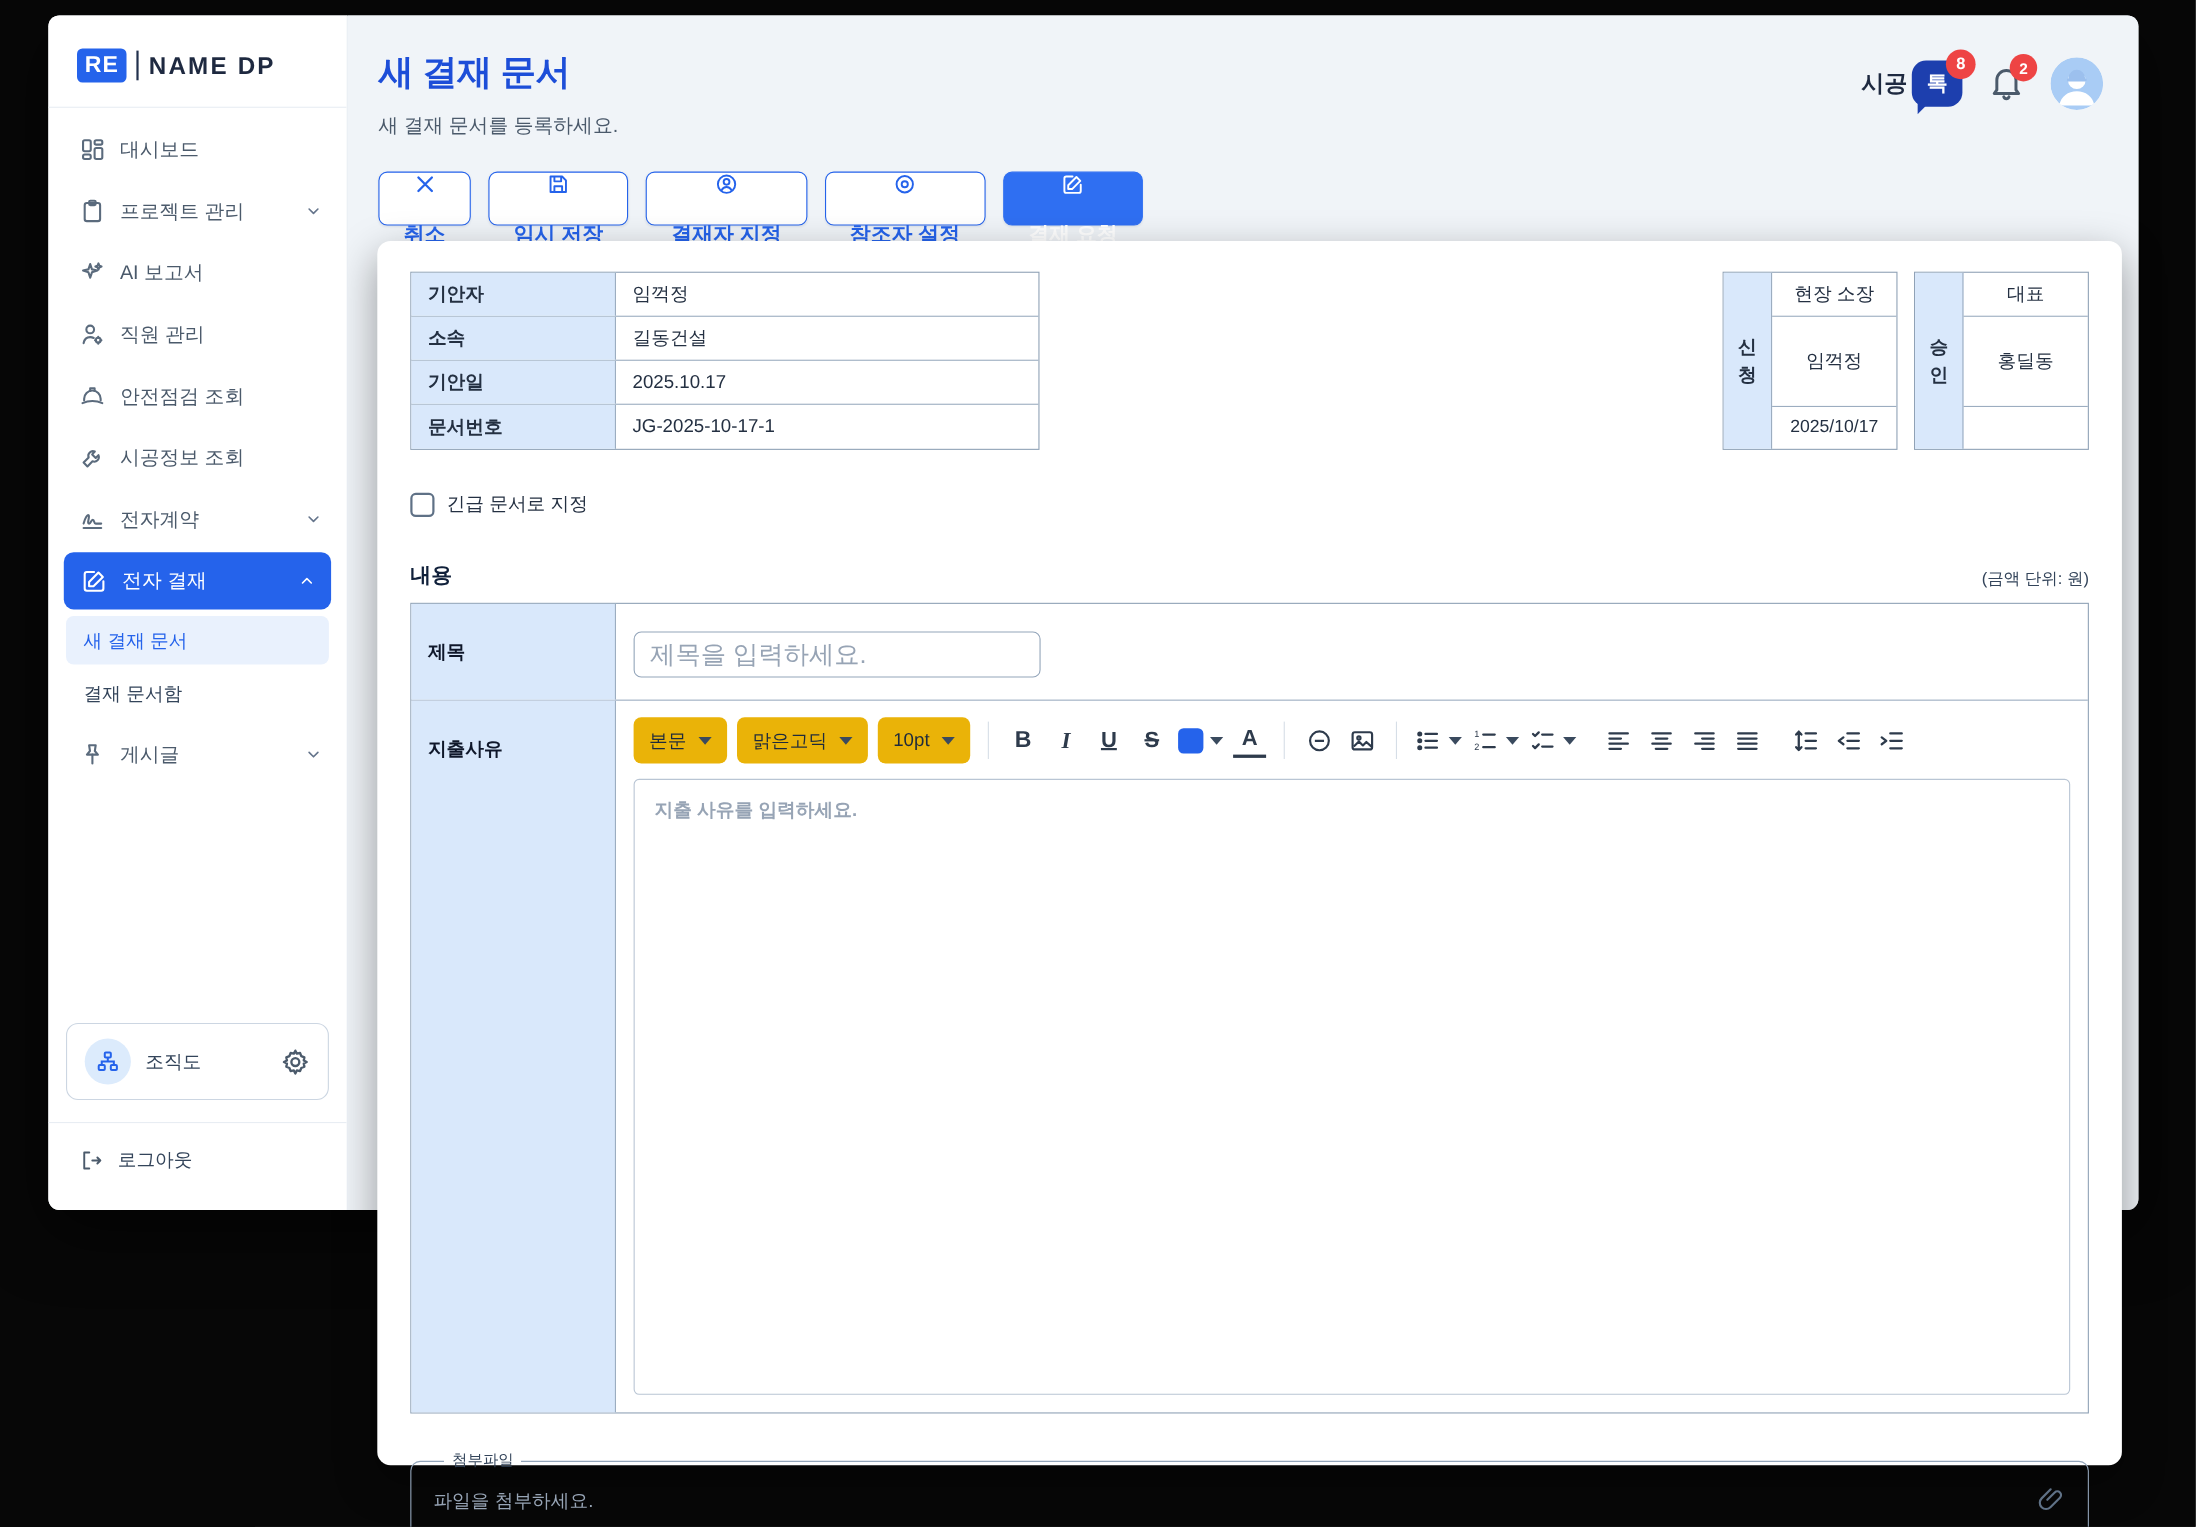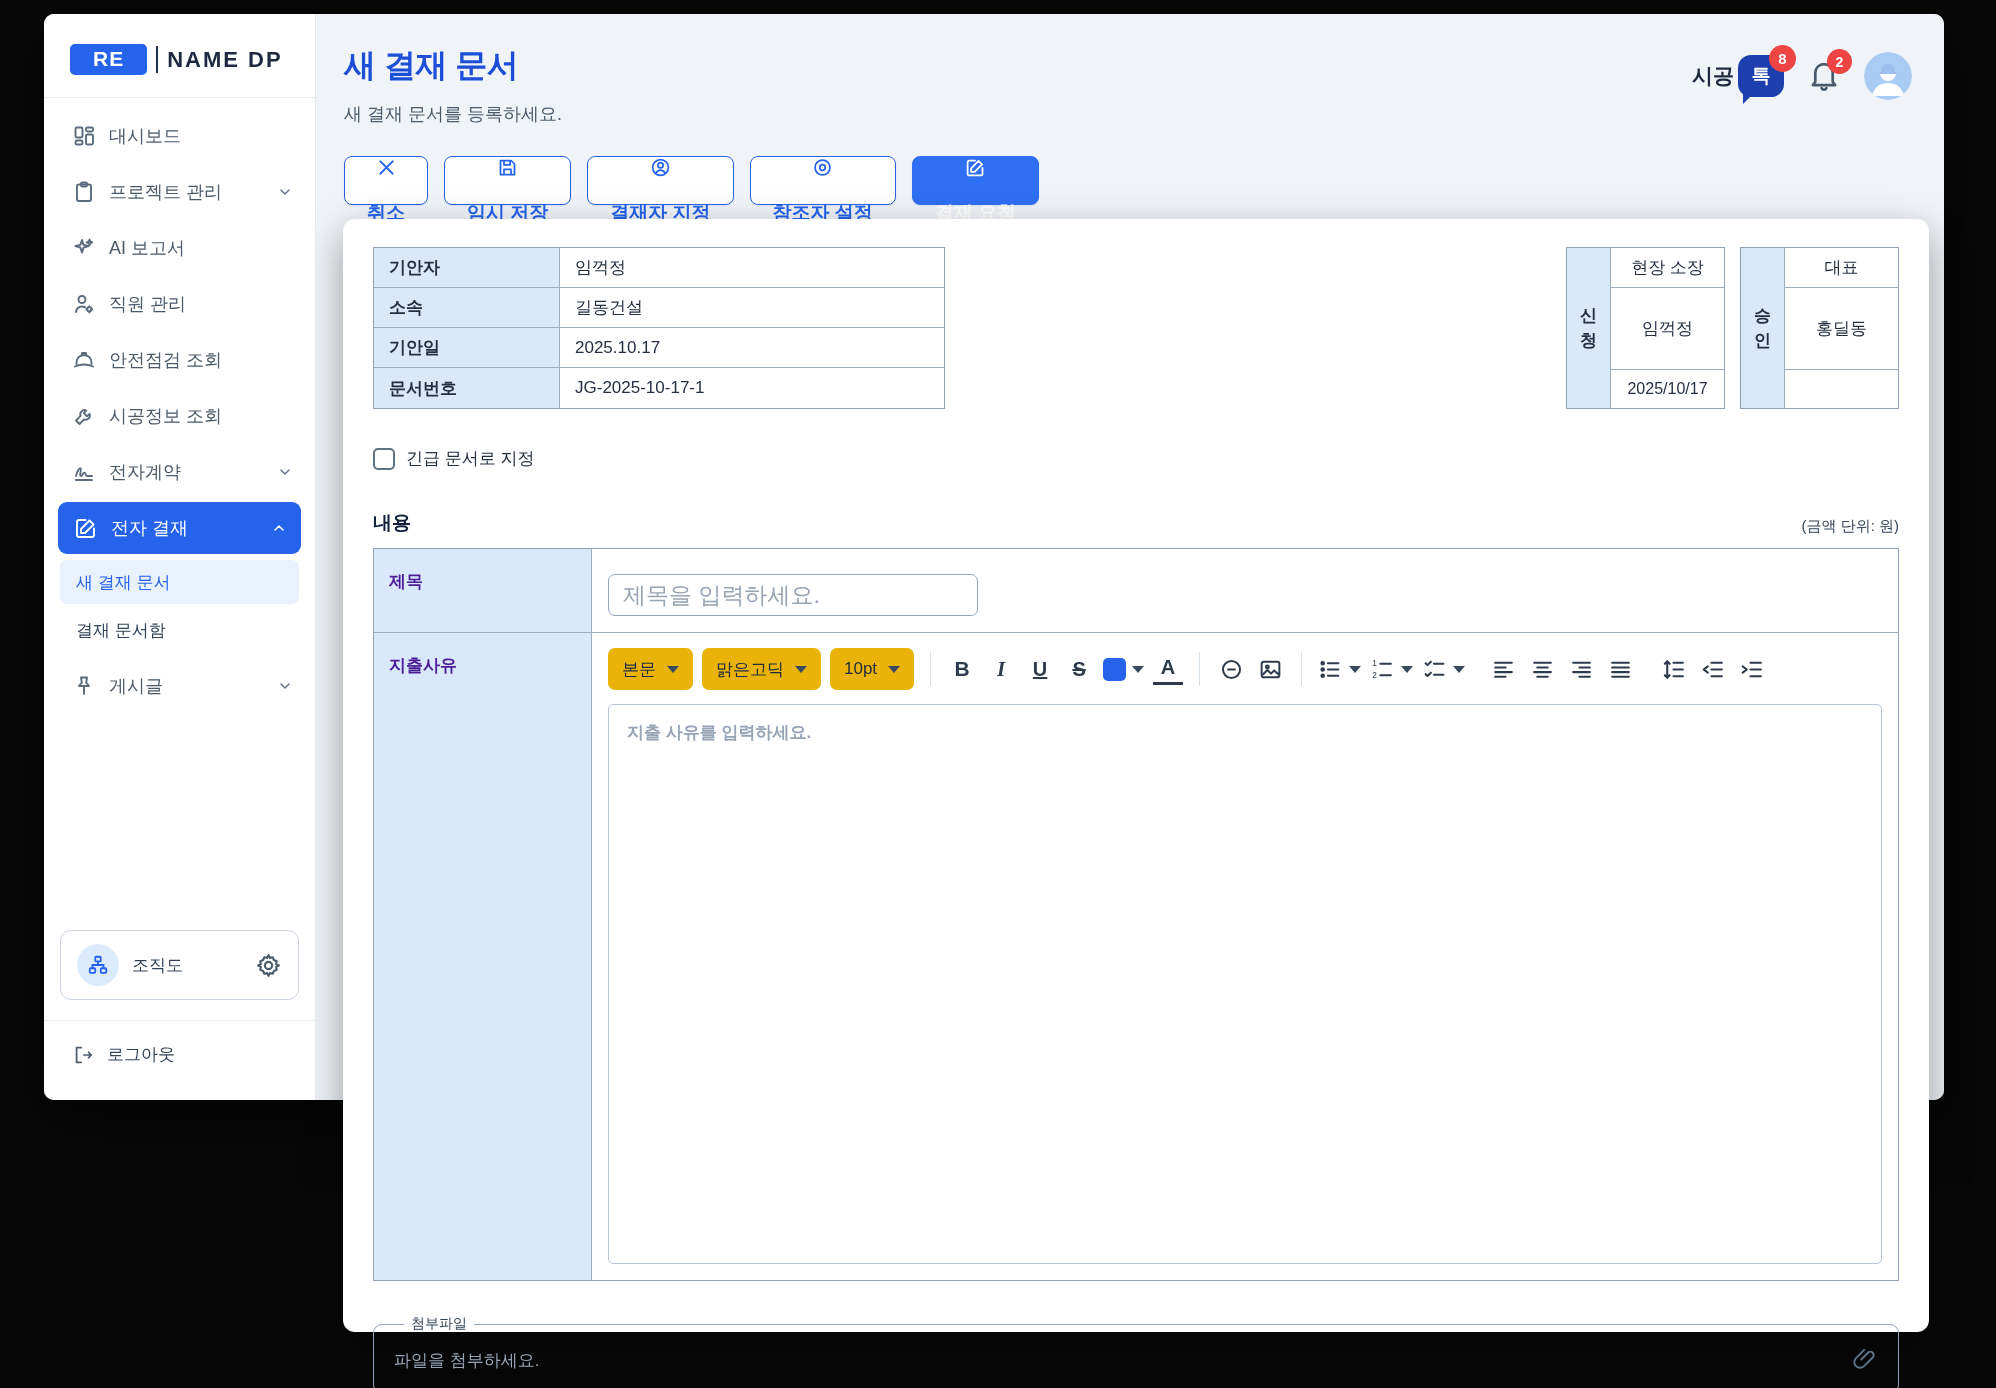--- a/index.html
+++ b/index.html
@@ -8,21 +8,21 @@
 
   
   .window { position:absolute; left:44px; top:14px; width:1900px; height:1086px; border-radius:10px;
             display:flex; background:#f0f4f8; box-shadow:0 18px 60px rgba(0,0,0,.6); }
 
   
   .sidebar { width:272px; background:#ffffff; border-right:1px solid #e4e9f0; border-radius:10px 0 0 10px;
              display:flex; flex-direction:column; position:relative; z-index:4; }
   .logo-row { display:flex; align-items:center; gap:9px; padding:30px 24px 22px 26px; }
   .logo-badge { background:#2563eb; color:#fff; font-weight:800; font-size:21px; letter-spacing:1px;
-                padding:3px 23px 4px; border-radius:5px; }
+                padding:3px 7px 4px; border-radius:5px; }
   .logo-sep { width:2px; height:27px; background:#22314d; }
   .logo-text { font-weight:800; font-size:22px; letter-spacing:2px; color:#1e2940; }
   .side-divider { border-top:1px solid #e8edf3; margin:0 0 10px; }
 
   .nav { display:flex; flex-direction:column; }
   .nav-item { display:flex; align-items:center; gap:13px; height:56px; padding:0 22px 0 28px;
               color:#4b5a6b; font-size:18px; cursor:pointer; }
   .nav-item .ico { width:24px; height:24px; flex:none; display:flex; align-items:center; justify-content:center; color:#5b6b7d; }
   .nav-item .lbl { flex:1; }
   .nav-item .chev { width:16px; height:16px; color:#64748b; }
@@ -92,22 +92,22 @@
   .checkbox { width:22px; height:22px; border:2px solid #5f7186; border-radius:5px; background:#fff; cursor:pointer; }
   .urgent-label { font-size:17px; color:#243042; }
 
   .content-head { margin-top:40px; display:flex; align-items:flex-end; justify-content:space-between; }
   .content-title { font-size:19px; font-weight:800; color:#10203a; }
   .unit-note { font-size:15px; color:#33445a; }
 
   .content-table { margin-top:12px; border:1px solid #90a2b6; }
   .ct-row { display:flex; border-bottom:1px solid #9cadc0; }
   .ct-row:last-child { border-bottom:none; }
-  .ct-label { width:218px; background:#d9e8fb; border-right:1px solid #9cadc0; padding:21px 15px;
-              font-size:17px; font-weight:700; color:#4c1d95; }
+  .ct-label { width:186px; background:#d9e8fb; border-right:1px solid #9cadc0; padding:32px 15px;
+              font-size:17px; font-weight:700; color:#0f172a; }
   .ct-content { flex:1; padding:10px 16px 16px; }
   .title-input { width:370px; height:42px; border:1px solid #93a5ba; border-radius:7px; padding:18px 14px;
                  font-size:23px; color:#243042; outline:none; font-family:inherit; margin-top:15px; }
   .title-input::placeholder { color:#97a4b5; }
 
   .toolbar { display:flex; align-items:center; gap:9px; margin-top:5px; flex-wrap:nowrap; }
   .tb-pill { display:flex; align-items:center; gap:11px; background:#eab308; border-radius:7px; height:42px;
              padding:0 14px; font-size:17px; color:#1f2b3c; cursor:pointer; }
   .caret { width:0; height:0; border-left:6px solid transparent; border-right:6px solid transparent; border-top:7px solid #3a4a5e; }
   .tb-sep { width:1px; height:34px; background:#d6dee7; margin:0 7px; }

